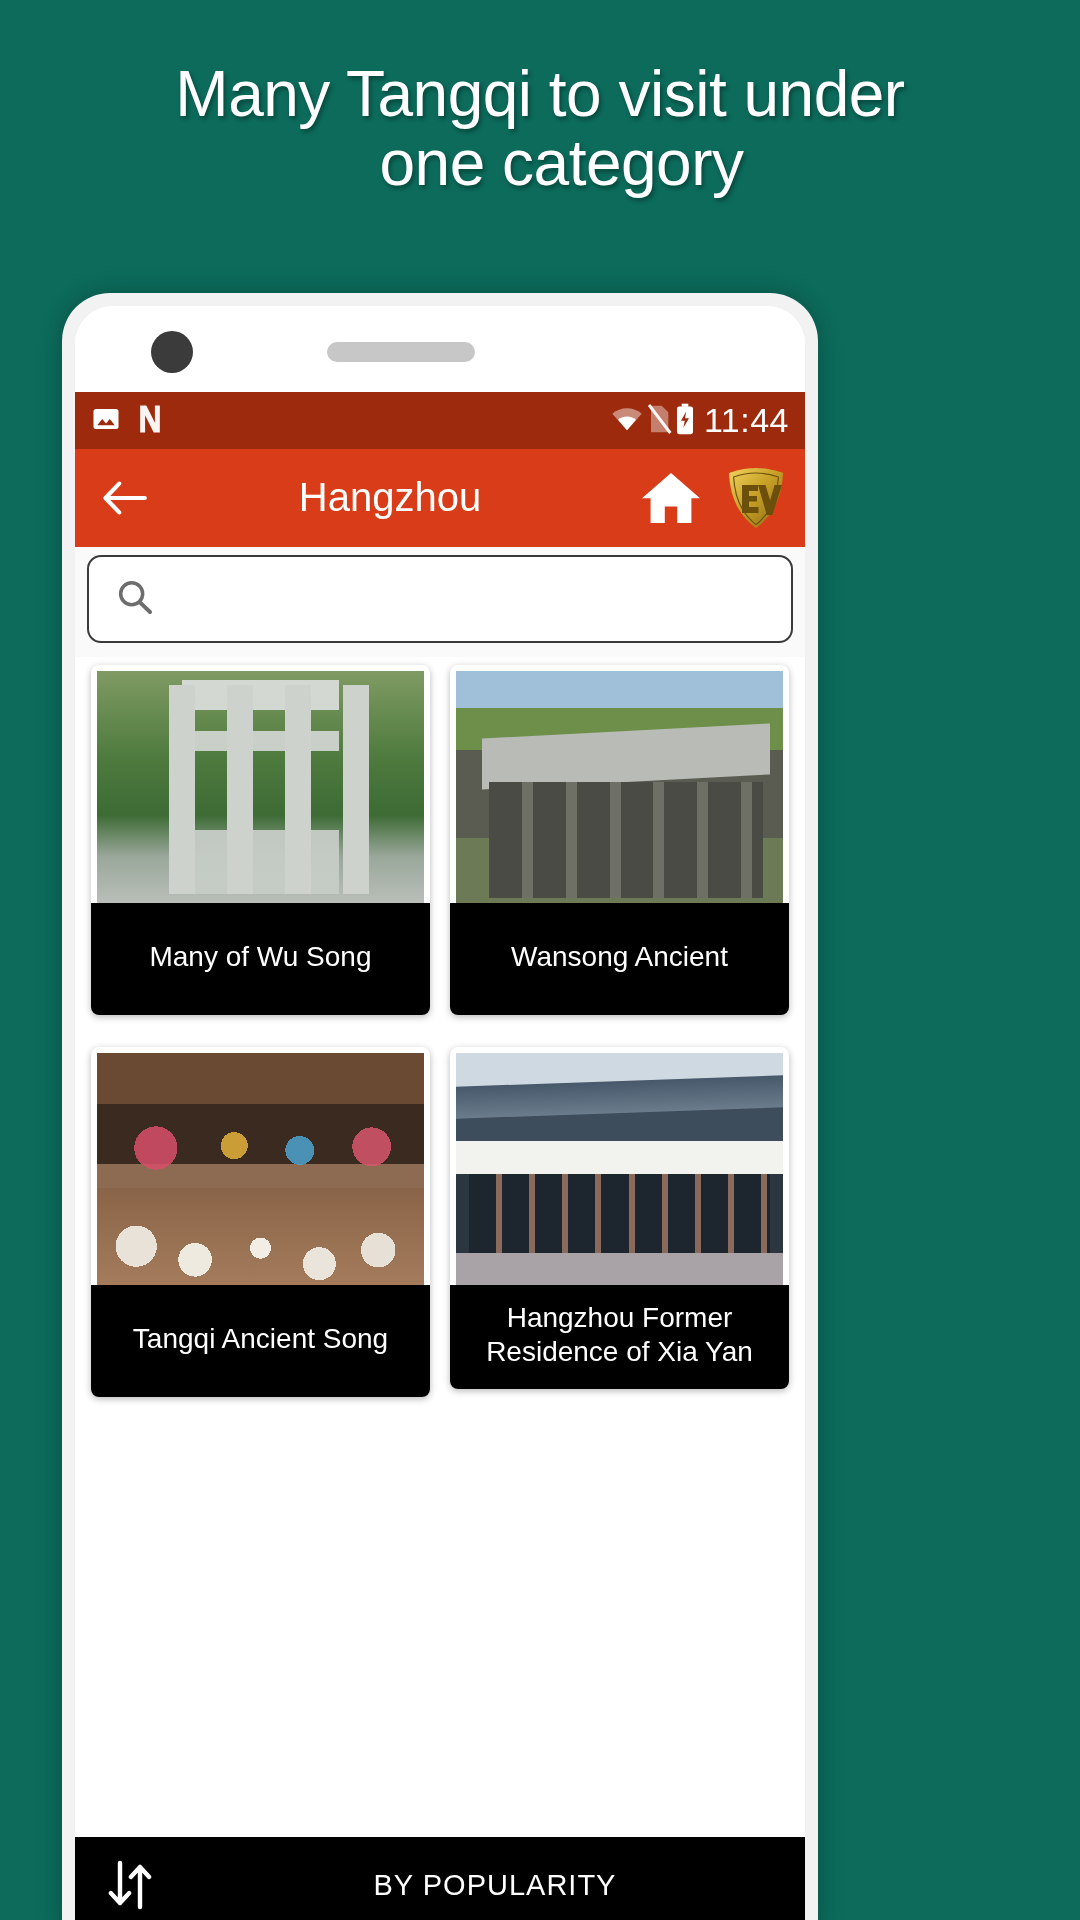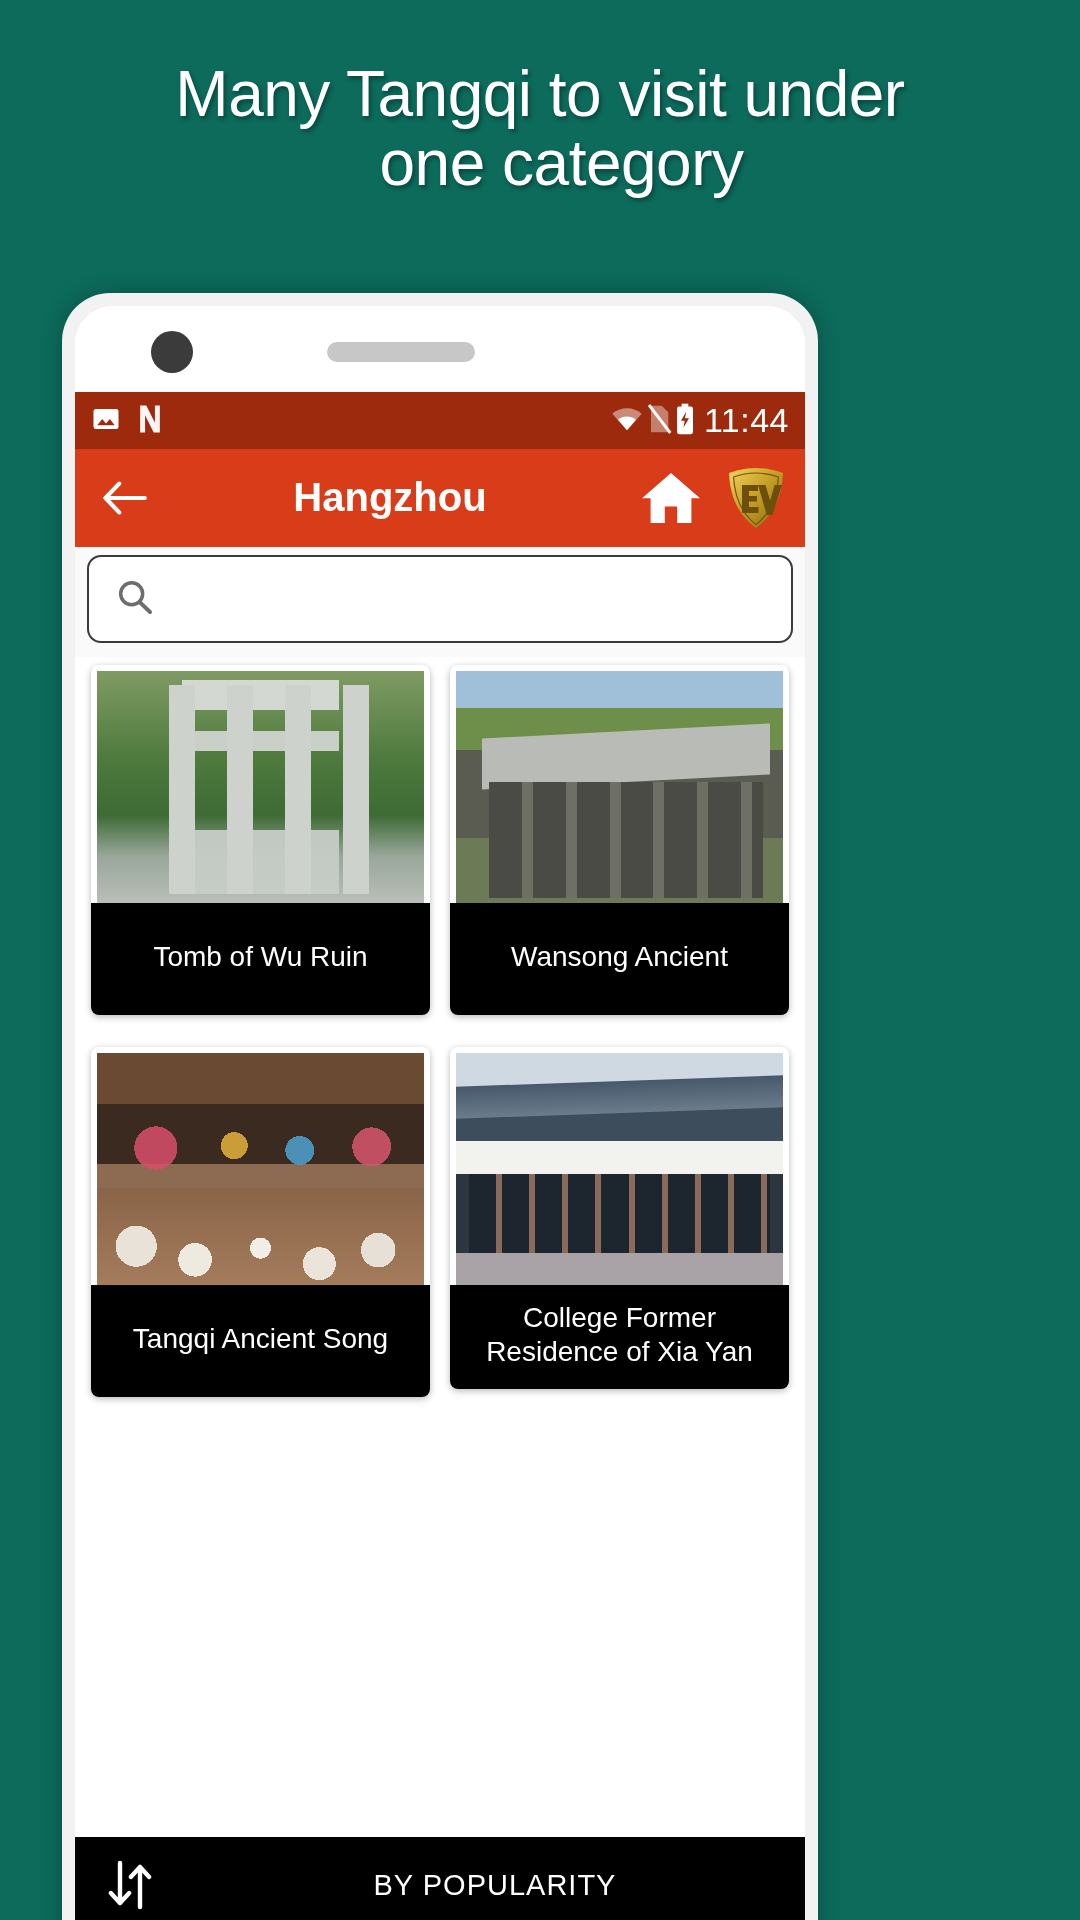--- a/index.html
+++ b/index.html
@@ -115,21 +115,21 @@
     display: flex; align-items: center; justify-content: center;
     flex: 0 0 auto;
   }
   .titles {
     flex: 1 1 auto;
     text-align: center;
     color: #ffffff;
     line-height: 1.04;
     margin-left: -10px;
   }
-  .title-main { font-size: 40px; font-weight: 700; display: block; }
+  .title-main { font-size: 40px; font-weight: 400; display: block; }
   .title-sub  { font-size: 32px; font-weight: 400; display: block; margin-top: 4px;}
   .home-btn {
     width: 72px; height: 72px;
     display: flex; align-items: center; justify-content: center;
     flex: 0 0 auto;
     margin-right: 18px;
   }
   .ev-logo {
     width: 62px; height: 64px;
     flex: 0 0 auto;
@@ -421,42 +421,42 @@
         <input class="search-input" type="text" placeholder="" style="">
       </div>
     </div>
 
     <div class="content">
       <div class="grid">
 
         <div class="card">
           <div class="card-inner">
             <div class="card-img photo-tomb"></div>
-            <div class="card-label">Tomb of Wu Ruin</div>
+            <div class="card-label">Many of Wu Song</div>
           </div>
         </div>
 
         <div class="card">
           <div class="card-inner">
             <div class="card-img photo-wansong"></div>
             <div class="card-label">Wansong Ancient</div>
           </div>
         </div>
 
         <div class="card">
           <div class="card-inner">
             <div class="card-img photo-tangqi"></div>
             <div class="card-label">Tangqi Ancient Song</div>
           </div>
         </div>
 
         <div class="card">
           <div class="card-inner">
             <div class="card-img photo-xiayan"></div>
-            <div class="card-label two-line">College Former Residence of Xia Yan</div>
+            <div class="card-label two-line">Hangzhou Former Residence of Xia Yan</div>
           </div>
         </div>
 
       </div>
     </div>
 
     <div class="sortbar">
       <div class="sort-icon-wrap">
         <svg width="52" height="56" viewBox="0 0 26 28">
           <path d="M8 3v20M8 23l-4.6-5M8 23l4.6-5" stroke="#fff" stroke-width="2.2" fill="none" stroke-linecap="round" stroke-linejoin="round"></path>

